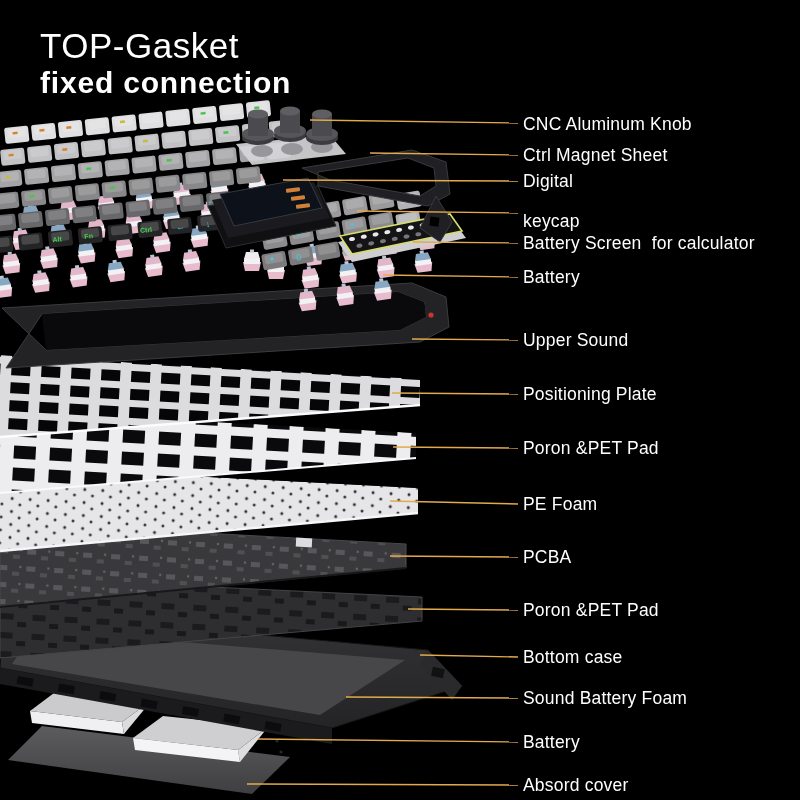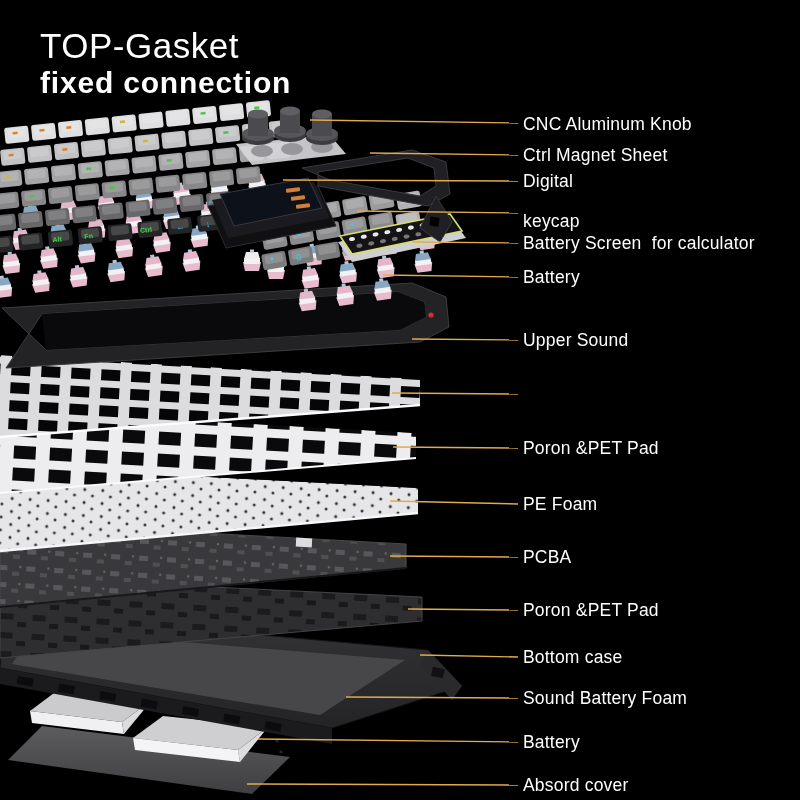--- a/index.html
+++ b/index.html
@@ -421,20 +421,21 @@
     <span class="t2">fixed connection</span>
   </div>
 
   <div class="part-label" style="top:113px">CNC Aluminum Knob</div>
   <div class="part-label" style="top:144px">Ctrl Magnet Sheet</div>
   <div class="part-label" style="top:170px">Digital</div>
   <div class="part-label" style="top:210px">keycap</div>
   <div class="part-label" style="top:232px">Battery Screen  for calculator</div>
   <div class="part-label" style="top:266px">Battery</div>
   <div class="part-label" style="top:329px">Upper Sound</div>
+  <div class="part-label" style="top:383px">Positioning Plate</div>
   <div class="part-label" style="top:437px">Poron &amp;PET Pad</div>
   <div class="part-label" style="top:493px">PE Foam</div>
   <div class="part-label" style="top:546px">PCBA</div>
   <div class="part-label" style="top:599px">Poron &amp;PET Pad</div>
   <div class="part-label" style="top:646px">Bottom case</div>
   <div class="part-label" style="top:687px">Sound Battery Foam</div>
   <div class="part-label" style="top:731px">Battery</div>
   <div class="part-label" style="top:774px">Absord cover</div>
 </div>
 

